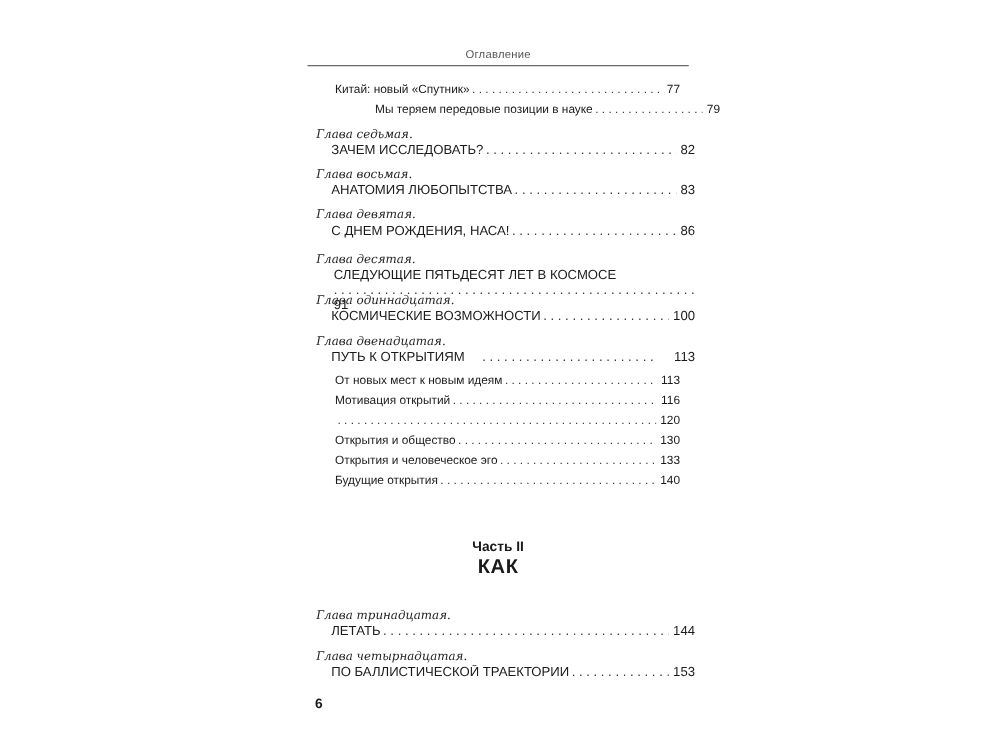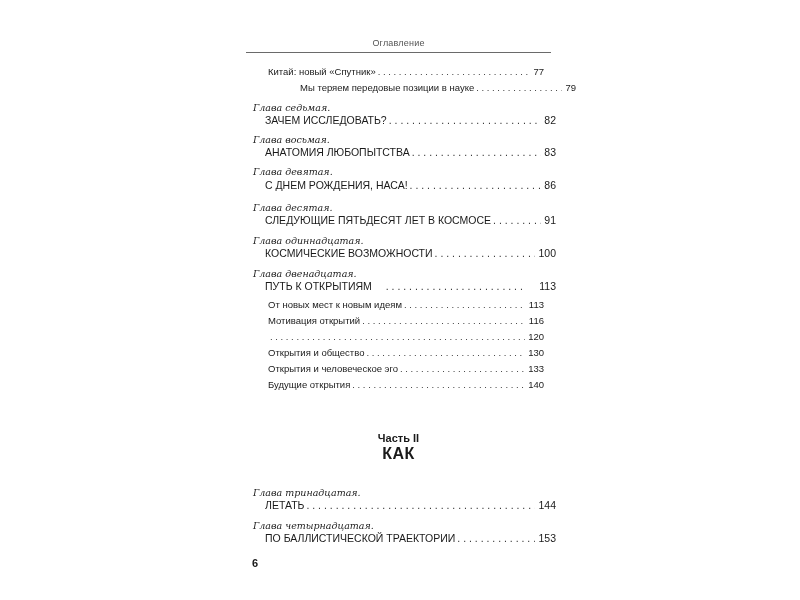--- a/index.html
+++ b/index.html
@@ -145,21 +145,21 @@
   </div>
 
   <div class="chap-label" style="top:166px;">Глава девятая.</div>
   <div class="entry chap" style="top:179px;">
     <span class="t">С ДНЕМ РОЖДЕНИЯ, НАСА!</span>
     <span class="dots"></span>
     <span class="p">86</span>
   </div>
 
   <div class="chap-label" style="top:202px;">Глава десятая.</div>
-  <div class="entry chap" style="top:214px;">
+  <div class="entry chap" style="top:214px;flex-direction:column;">
     <span class="t">СЛЕДУЮЩИЕ ПЯТЬДЕСЯТ ЛЕТ В КОСМОСЕ</span>
     <span class="dots"></span>
     <span class="p">91</span>
   </div>
 
   <div class="chap-label" style="top:235px;">Глава одиннадцатая.</div>
   <div class="entry chap" style="top:247px;">
     <span class="t">КОСМИЧЕСКИЕ ВОЗМОЖНОСТИ</span>
     <span class="dots"></span>
     <span class="p">100</span>

